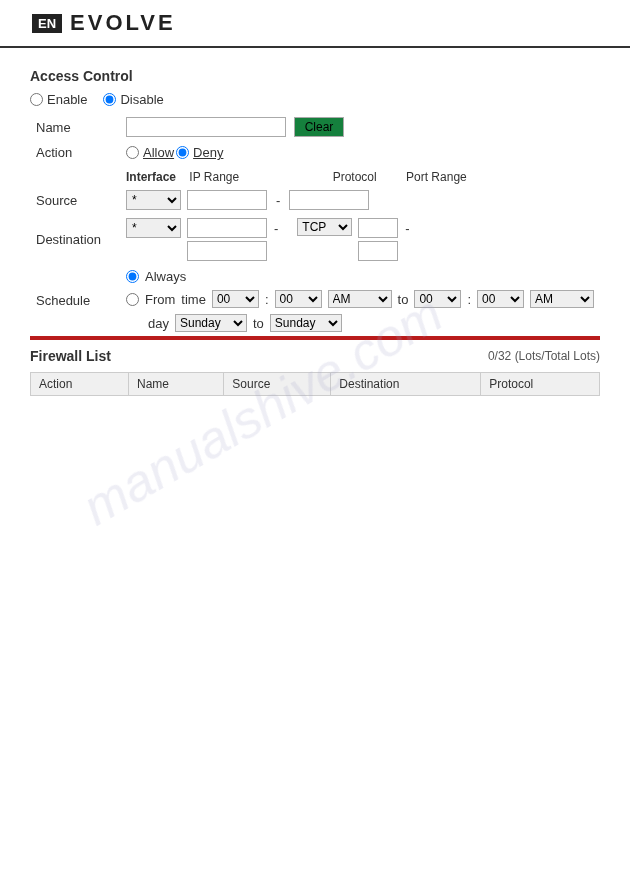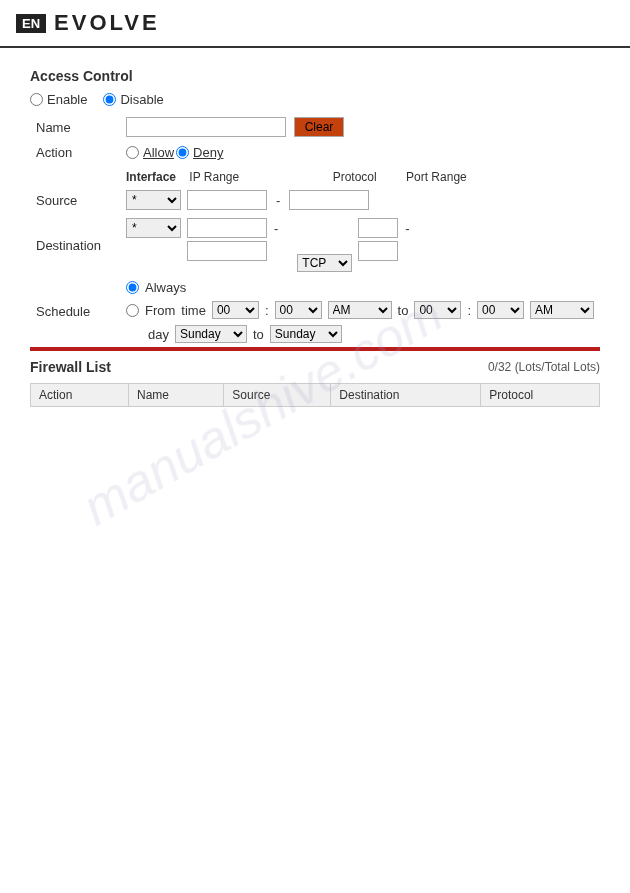--- a/index.html
+++ b/index.html
@@ -8,21 +8,21 @@
       font-size: 13px;
       background: #fff;
       color: #333;
       width: 630px;
       min-height: 893px;
     }
 
     
     .header {
       background: #fff;
-      padding: 10px 16px;
+      padding: 10px 32px;
       border-bottom: 2px solid #333;
       display: flex;
       align-items: center;
       gap: 8px;
     }
     .header-en-badge {
       background: #222;
       color: #fff;
       font-weight: bold;
       font-size: 13px;
@@ -75,21 +75,21 @@
       font-size: 13px;
     }
 
     .name-row input[type="text"] {
       width: 160px;
       border: 1px solid #aaa;
       padding: 2px 4px;
       font-size: 12px;
     }
     .clear-btn {
-      background: #c2410c;
+      background: #15803d;
       border: 1px solid #aaa;
       padding: 2px 10px;
       font-size: 12px;
       cursor: pointer;
       margin-left: 4px;
     }
 
     
     .subheader-row td {
       font-size: 12px;
@@ -322,21 +322,21 @@
               <option>WAN</option>
             </select>
           </div>
           <div style="display:flex; flex-direction:column; gap:3px;">
             <div style="display:flex; align-items:center; gap:4px;">
               <input type="text" class="ip-input" style="">
               <span class="dash">-</span>
             </div>
             <input type="text" class="ip-input" style="">
           </div>
-          <div style="display:flex; flex-direction:column; gap:3px; margin-left: 10px; margin-top: 36px;">
+          <div style="display:flex; flex-direction:column; gap:3px; margin-left: 10px;">
             <select class="proto-select">
               <option>TCP</option>
               <option>UDP</option>
               <option>ICMP</option>
               <option>ANY</option>
             </select>
           </div>
           <div style="display:flex; flex-direction:column; gap:3px;">
             <div style="display:flex; align-items:center; gap:4px;">
               <input type="text" class="port-input" style="">

